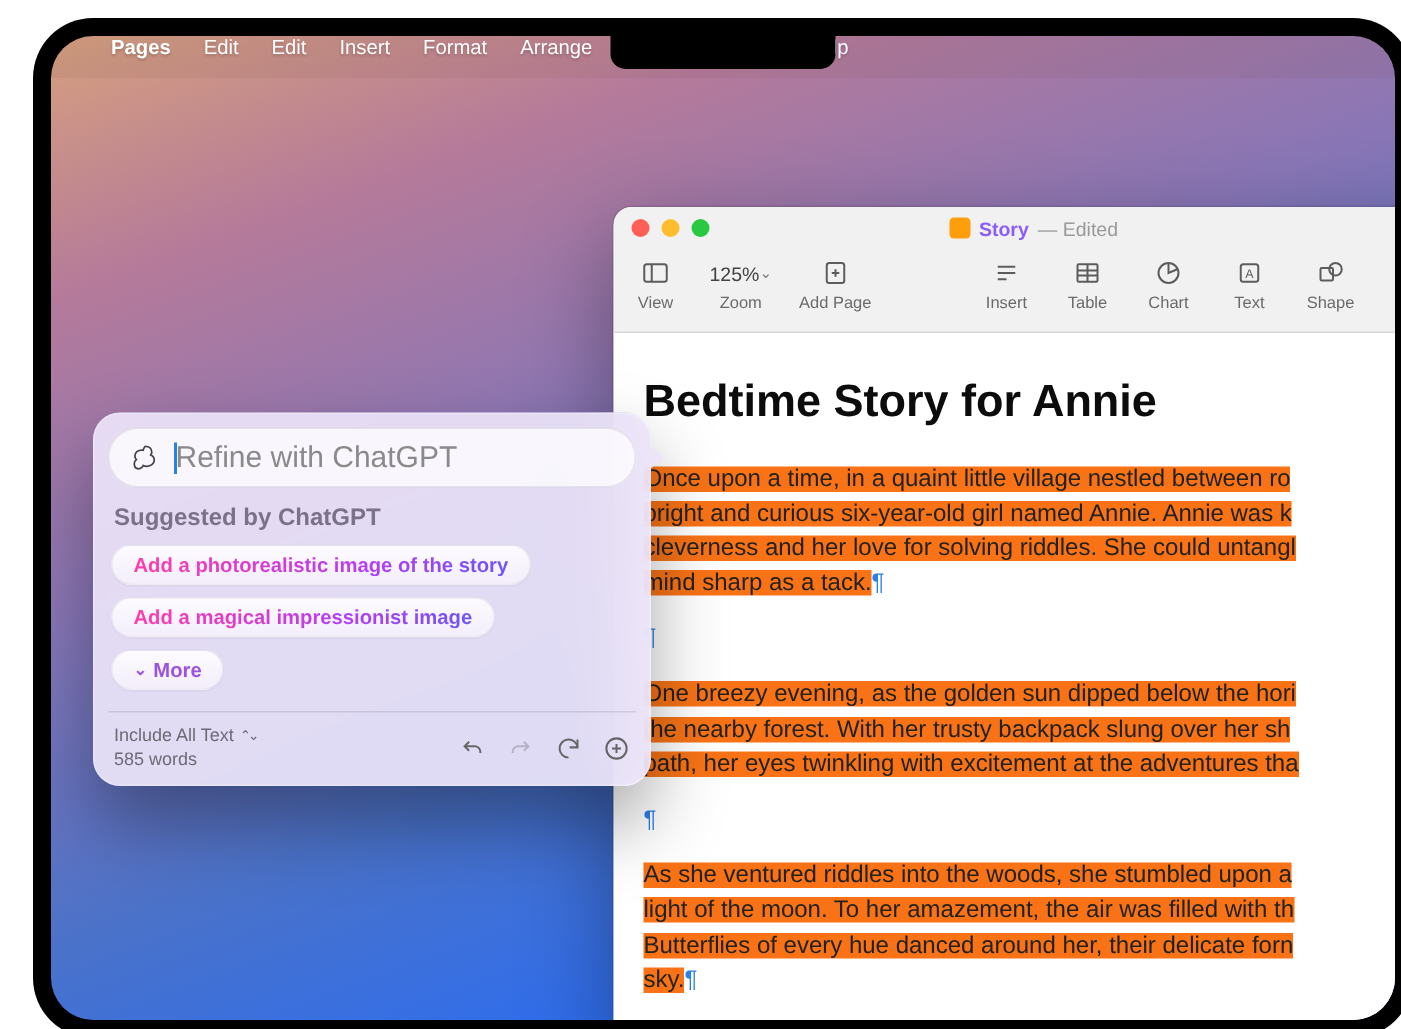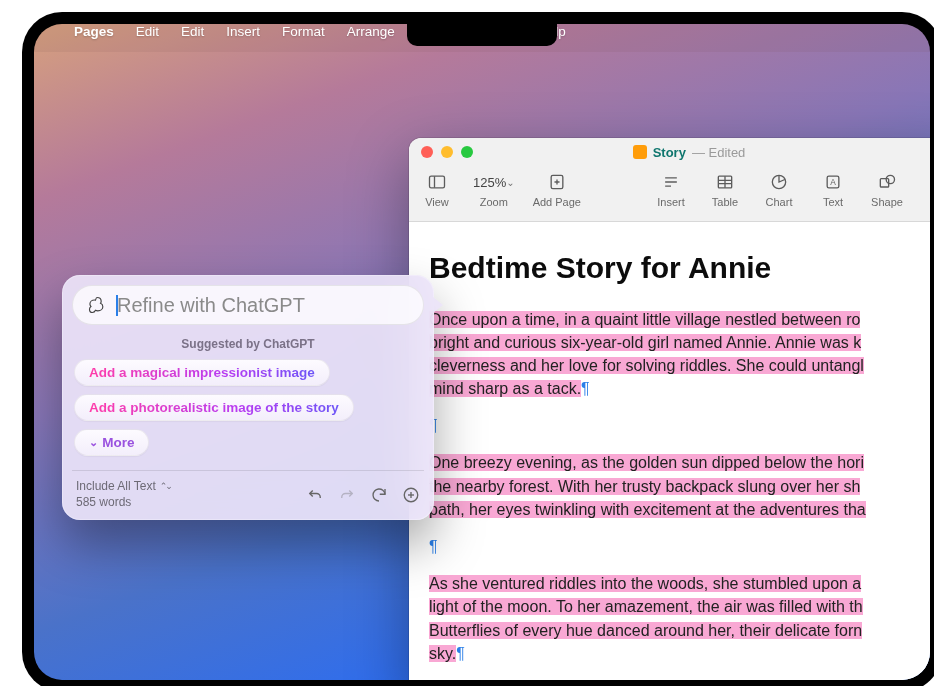--- a/index.html
+++ b/index.html
@@ -79,21 +79,21 @@
   }
   .light { width: 12px; height: 12px; border-radius: 50%; }
   .light.red { background: #ff5f57; }
   .light.yellow { background: #ffbd2e; }
   .light.green { background: #28c940; }
   .title-wrap { display: flex; align-items: center; gap: 6px; }
   .doc-icon {
     width: 14px; height: 14px; border-radius: 3px;
     background: #ff9d0a;
   }
-  .doc-title { font-weight: 600; color: #0f766e; }
+  .doc-title { font-weight: 600; color: #8b5cf6; }
   .doc-status { color: #9a9a9a; }
 
   .toolbar {
     height: 56px;
     background: #f1f1f1;
     border-bottom: 1px solid #d8d8d8;
     display: flex;
     align-items: flex-start;
     padding: 4px 10px 0;
     gap: 18px;
@@ -122,21 +122,21 @@
     overflow: hidden;
     color: #222; font-size: 16px; line-height: 1.45;
   }
   .doc-body h1 {
     font-size: 30px;
     font-weight: 800;
     margin-bottom: 18px;
     color: #0c0c0c;
   }
   .doc-body p { margin-bottom: 14px; white-space: nowrap; }
-  .sel { background: #f9a8d4; }
+  .sel { background: #f97316; }
   .para-mark { color: #2a7fe8; }
 
   
   .panel {
     position: absolute;
     left: 28px; top: 251px;
     width: 372px;
     border-radius: 18px;
     background: rgba(235,228,248,0.92);
     backdrop-filter: blur(20px);
@@ -168,23 +168,22 @@
   .search-text {
     color: #8a8a8a; font-size: 20px;
     position: relative;
   }
   .search-text::before {
     content: "";
     position: absolute; left: -1px; top: 1px; bottom: 1px;
     width: 2px; background: #2a7fe8;
   }
   .suggest-head {
-    font-size: 12px; font-weight: 700; color: #7b7288;
+    font-size: 16px; font-weight: 700; color: #7b7288;
     margin: 12px 4px 8px;
-    text-align: center;
   }
   .chips { display: flex; flex-direction: column; align-items: flex-start; gap: 8px; padding: 0 2px; }
   .chip {
     padding: 5px 14px;
     border-radius: 16px;
     font-size: 13.5px;
     font-weight: 600;
     background: linear-gradient(180deg,#fdfbff,#f3eefb);
     border: 1px solid rgba(0,0,0,0.06);
     box-shadow: 0 1px 1px rgba(0,0,0,0.04);
@@ -365,22 +364,22 @@
                 <path d="M12 3c3 0 5 2 5 4.5 0 1-.3 1.8-.8 2.5 1.7.7 2.8 2.3 2.8 4 0 2.8-2.5 5-6 5-1 0-2-.2-2.8-.6C9.5 20 8 21 6.5 21 4 21 3 19 3 17c0-1.3.6-2.5 1.7-3.3C4 13 3.5 12 3.5 10.8 3.5 8 6 6 9 6c.4 0 .8 0 1.2.1C10.7 4.3 11.3 3 12 3Z"></path>
               </g>
             </svg>
         </div>
         <span class="search-text">Refine with ChatGPT</span>
       </div>
 
       <div class="suggest-head">Suggested by ChatGPT</div>
 
       <div class="chips">
+        <div class="chip"><span class="grad">Add a photorealistic image of the story</span></div>
         <div class="chip"><span class="grad">Add a magical impressionist image</span></div>
-        <div class="chip"><span class="grad">Add a photorealistic image of the story</span></div>
         <div class="chip more">
           <span class="chev">⌄</span>
           <span>More</span>
         </div>
       </div>
 
       <div class="panel-footer">
         <div class="footer-left">
           <div class="line1">
             <span>Include All Text</span>

